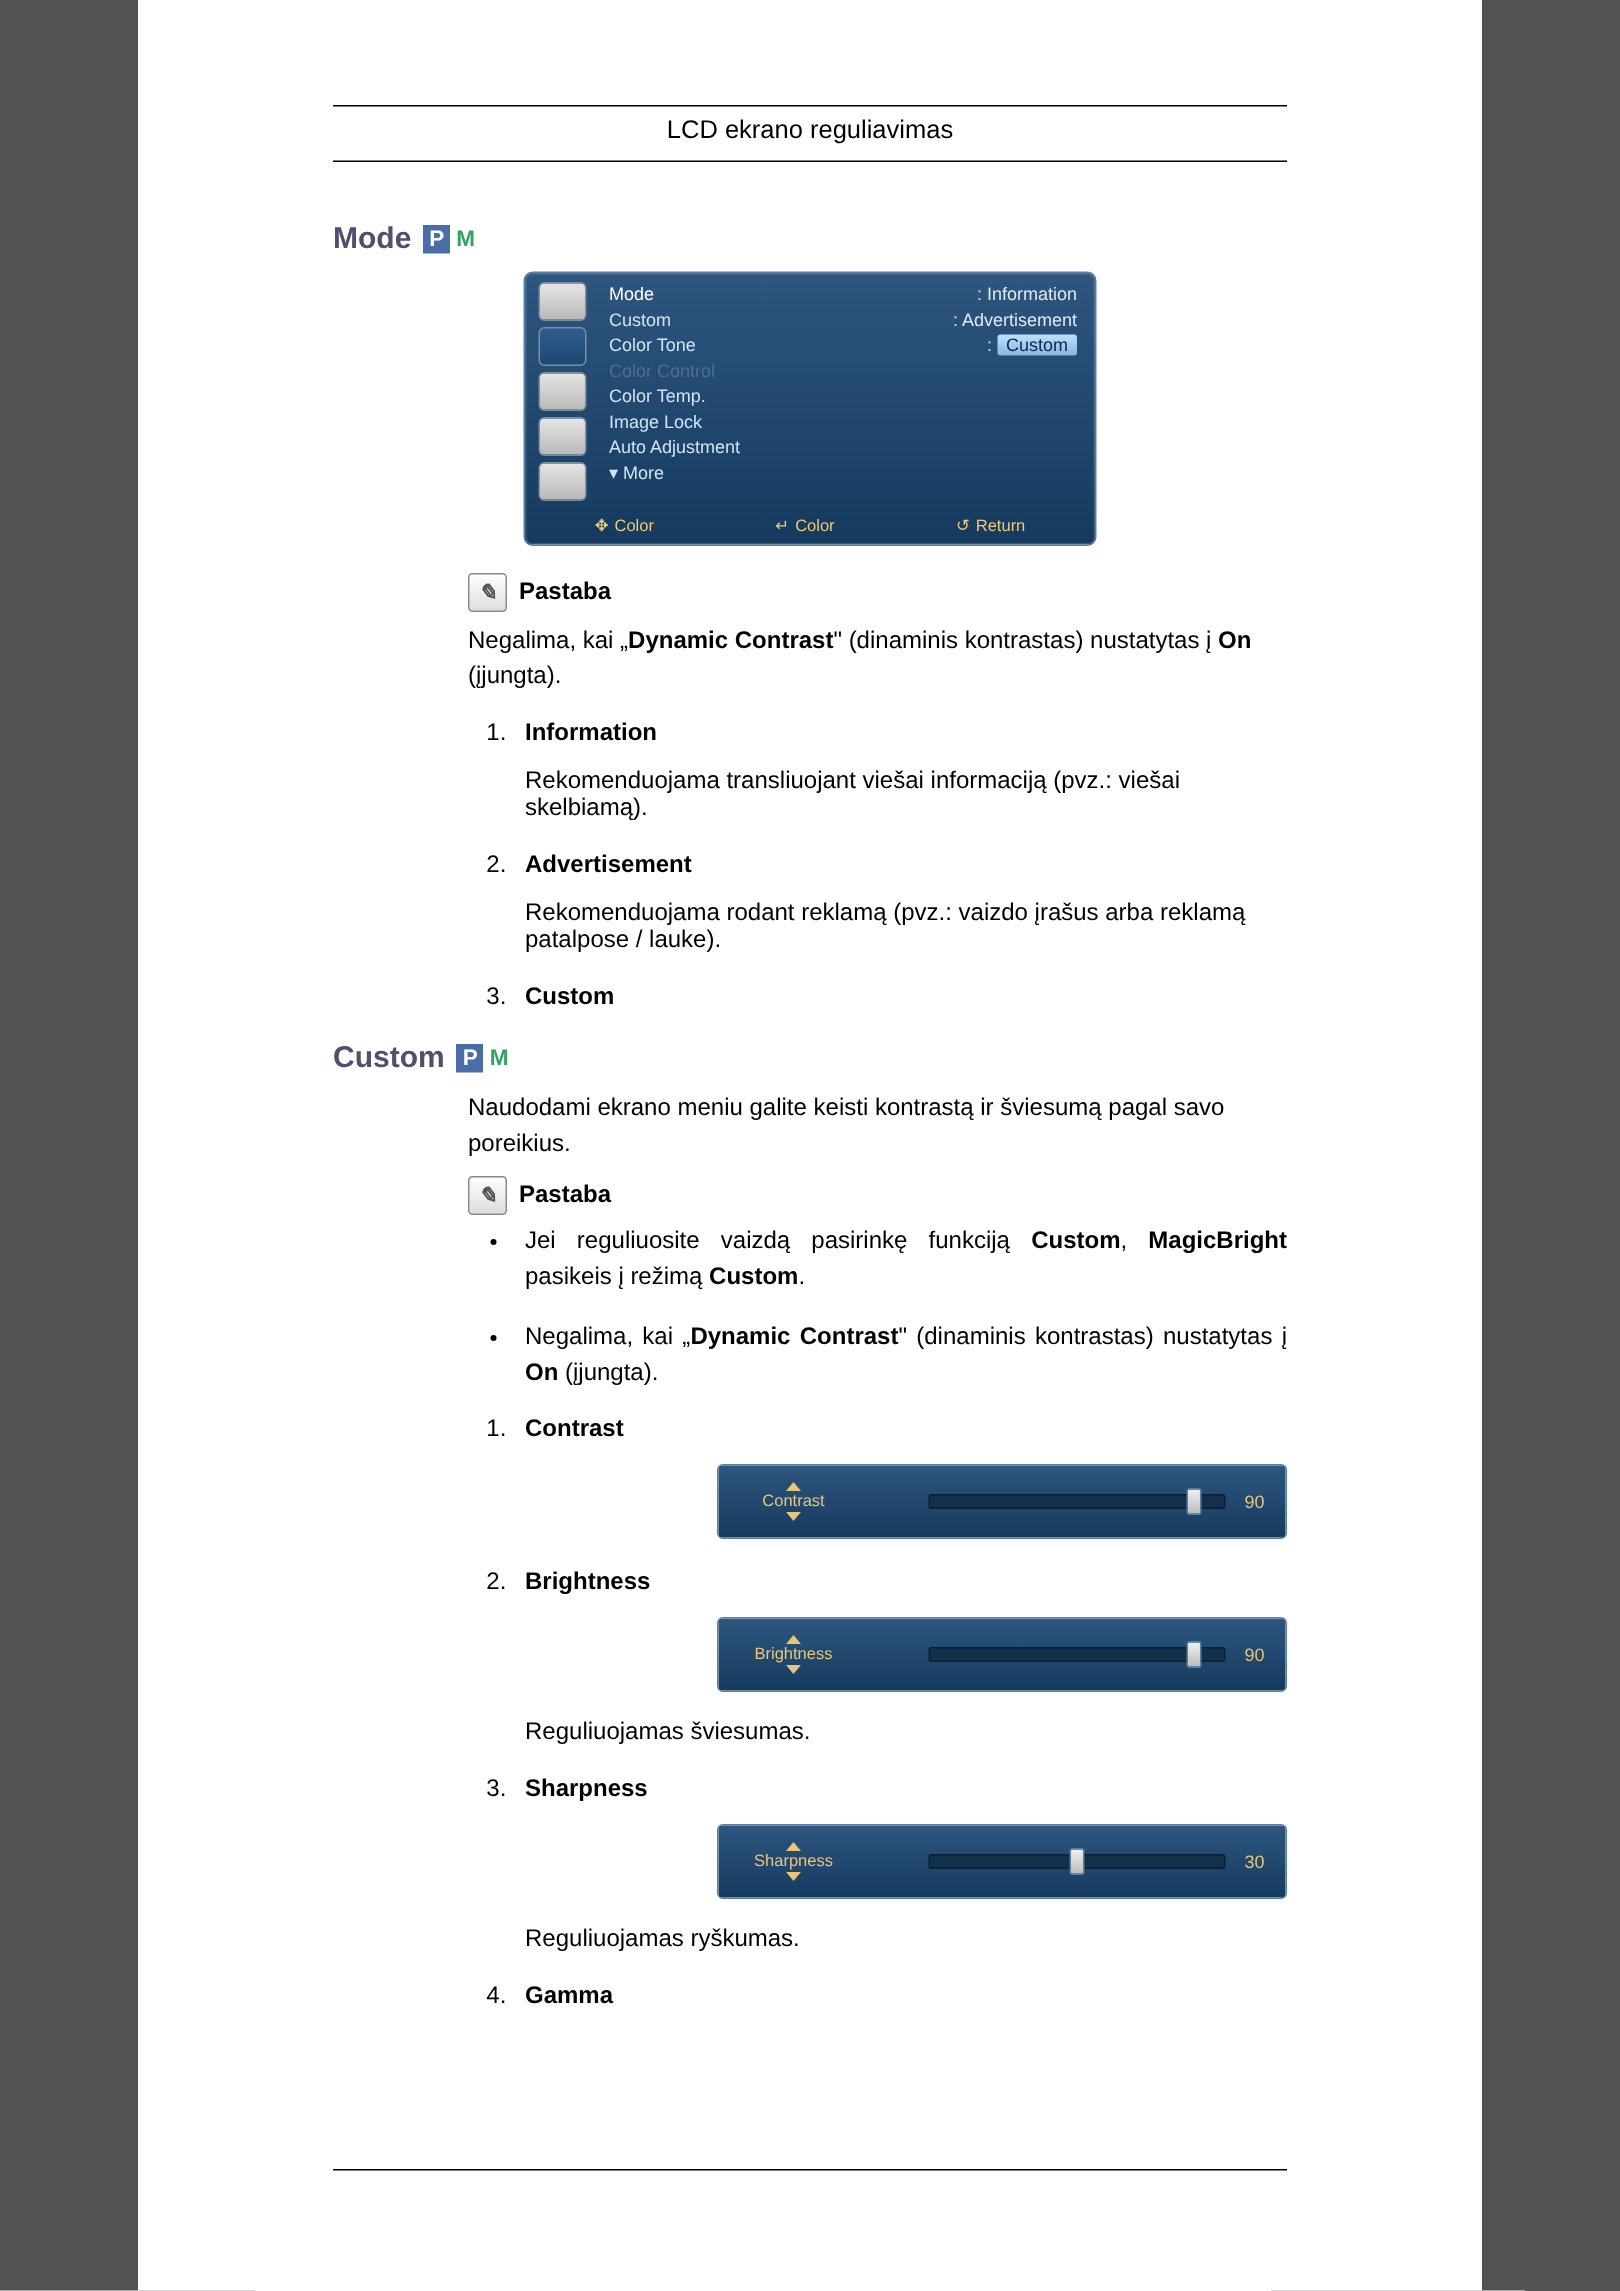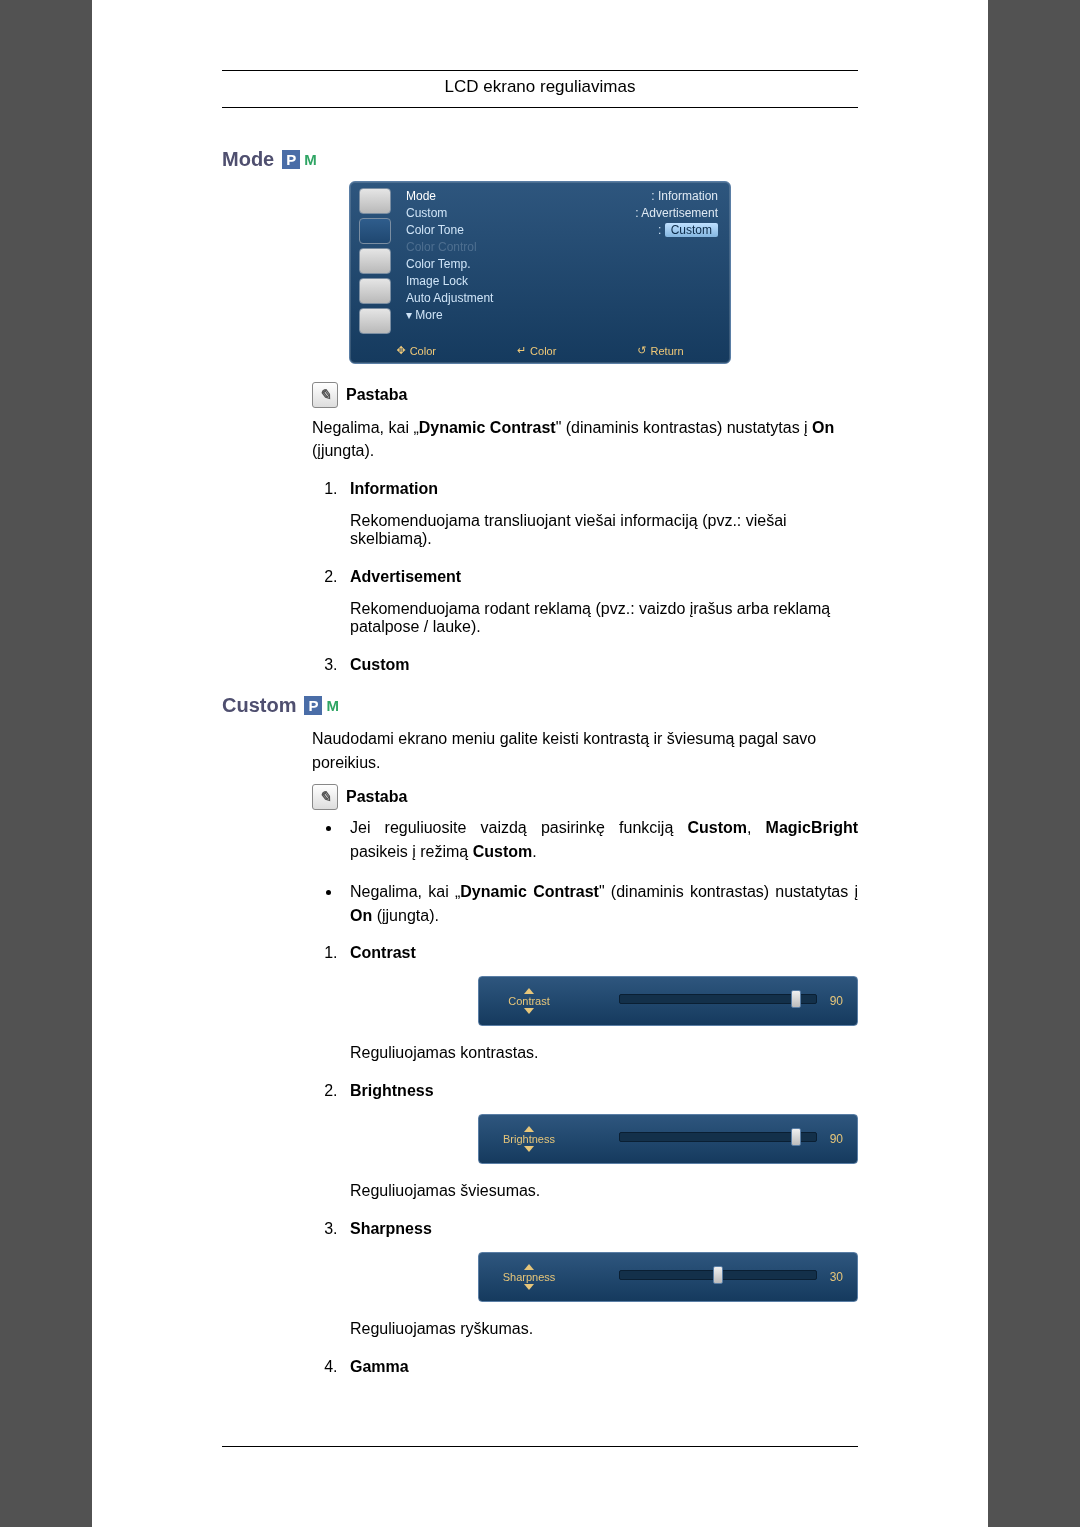--- a/index.html
+++ b/index.html
@@ -225,20 +225,21 @@
   .arrow-up, .arrow-down {
     width: 0; height: 0;
     border-left: 5px solid transparent;
     border-right: 5px solid transparent;
   }
   .arrow-up { border-bottom: 6px solid #e7c67a; margin-bottom: 1px; }
   .arrow-down { border-top: 6px solid #e7c67a; margin-top: 1px; }
   .slider-track-wrap {
     flex: 1;
     display: flex;
+    align-items: center;
     gap: 2px;
     padding-left: 30px;
   }
   .slider-track {
     flex: 1;
     height: 8px;
     background: #13304a;
     border: 1px solid #0a1f33;
     border-radius: 2px;
     position: relative;
@@ -397,21 +398,20 @@
             <div class="arrow-down"></div>
           </div>
           <div class="slider-track-wrap">
             <div class="slider-track">
               <div class="slider-thumb" style="left:90%"></div>
             </div>
             <div class="slider-value">90</div>
           </div>
         </div>
       </div>
-      <div>Reguliuojamas kontrastas.</div>
     </li>
 
     <li>
       <div class="li-title">Brightness</div>
       <div class="slider-fig">
         <div class="slider">
           <div class="slider-label-area">
             <div class="arrow-up"></div>
             <div>Brightness</div>
             <div class="arrow-down"></div>

